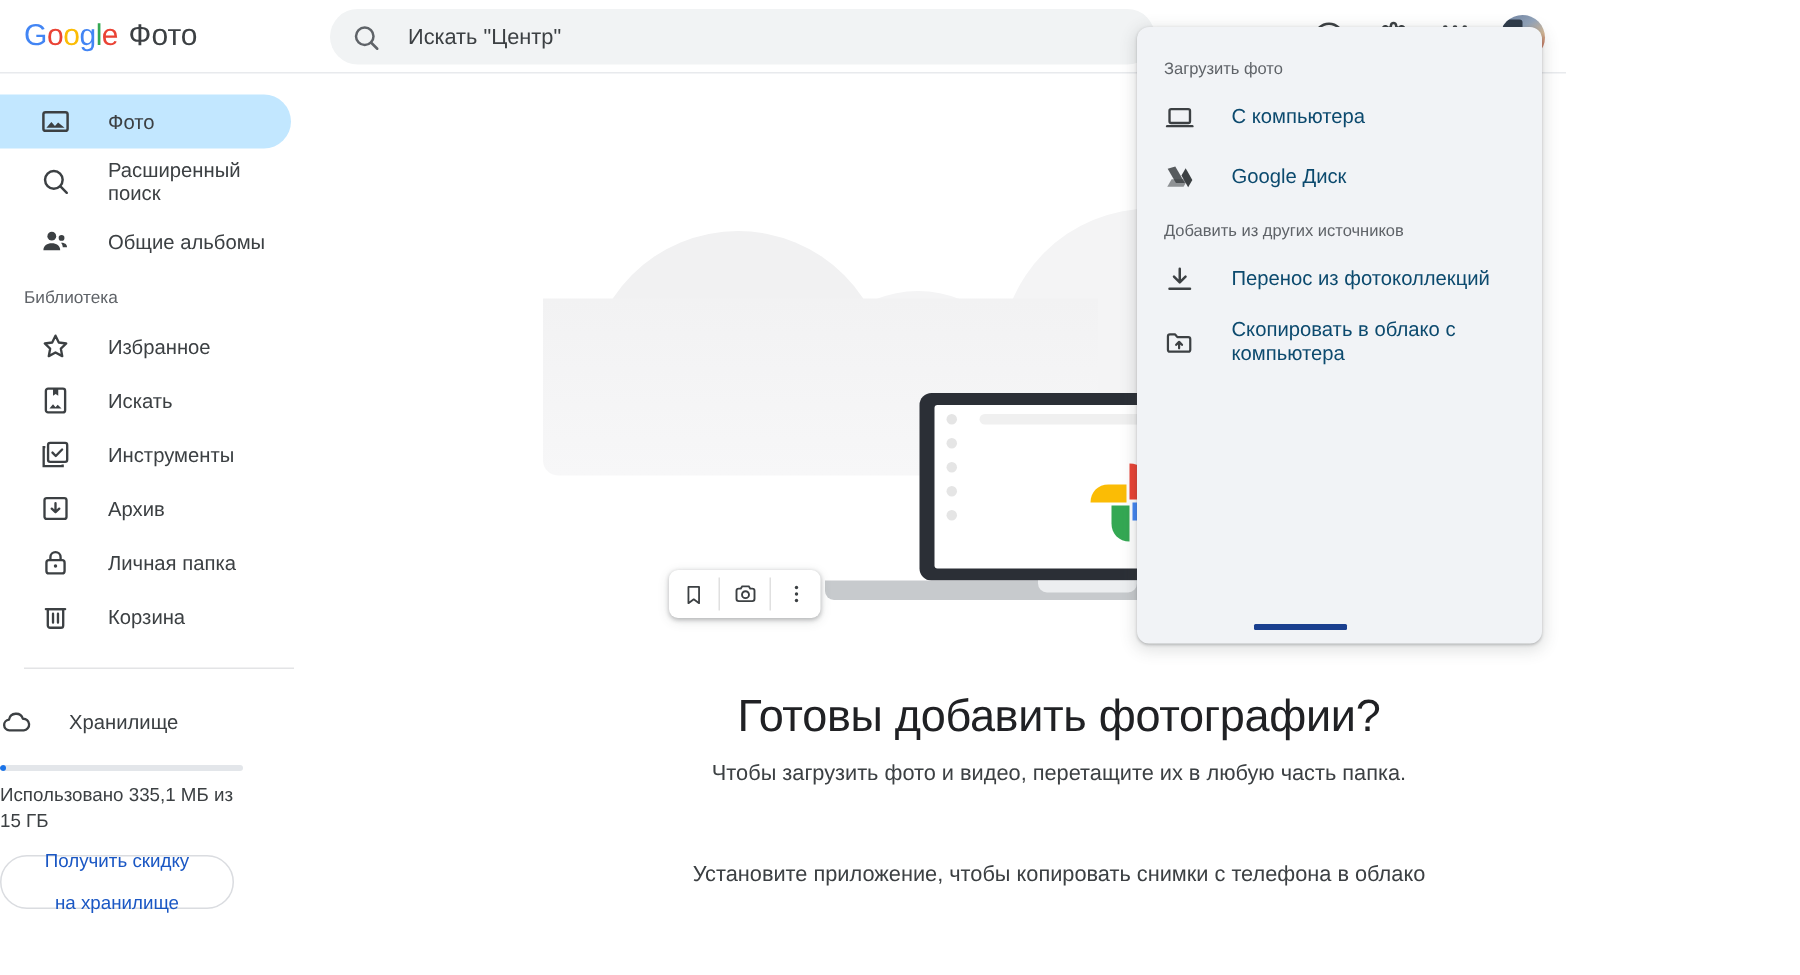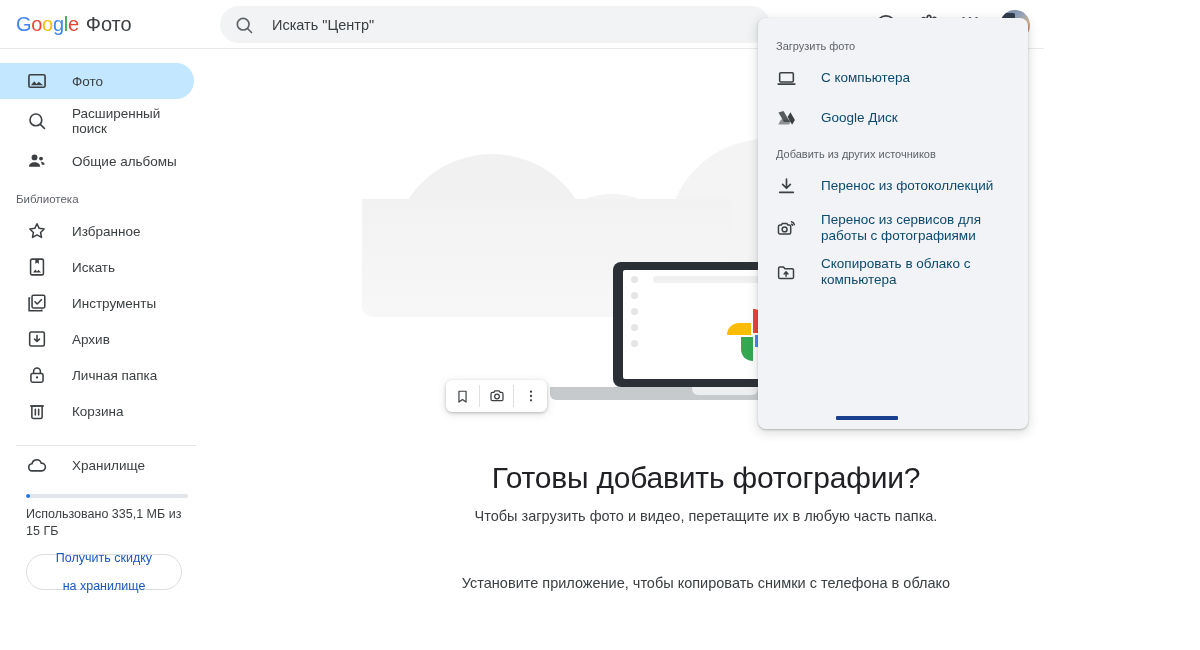--- a/index.html
+++ b/index.html
@@ -75,21 +75,21 @@
   .nav-item .ni-label { margin-left: 24px; line-height: 15px; }
   .nav-item.active { background: #c2e7ff; }
   .nav-item.two-line { height: 44px; align-items: center; }
   .nav-item.two-line .ni-label { white-space: pre-line; }
   .section-label {
     font-size: 11.5px; color: #5f6368; padding-left: 16px;
     margin-top: 14px; margin-bottom: 8px;
   }
   .sb-divider { height:1px; background:#e3e4e6; margin: 16px 16px 0 16px; }
 
-  .storage-block { padding-left: 26px; padding-right: 18px; margin-top: 4px; }
+  .storage-block { padding-right: 18px; margin-top: 20px; }
   .storage-head { display:flex; align-items:center; height:30px; color:#3c4043; font-size:13.5px; }
   .storage-head .ni-icon { width:22px; height:22px; flex:0 0 22px; }
   .storage-head .ni-label { margin-left:24px; }
   .bar-wrap {
     margin-top: 14px; margin-left: 0px; width: 162px; height: 4px;
     background: #e3e6ea; border-radius: 2px; overflow: hidden;
   }
   .bar-fill { height: 4px; background: #1a73e8; border-radius: 2px; width: 2.5%; }
   .storage-text {
     margin-top: 8px; font-size: 12.5px; color: #3c4043; line-height: 17px; width: 160px;
@@ -408,28 +408,20 @@
     <div class="menu-section-label">Добавить из других источников</div>
 
     <div class="menu-item">
       <svg class="mi-icon" viewBox="0 0 24 24" fill="none" stroke="currentColor" stroke-width="1.9" stroke-linecap="round" stroke-linejoin="round">
         <path d="M12 3.6v10.2M7.6 9.6l4.4 4.4 4.4-4.4"></path>
         <path d="M4.2 18.8h15.6"></path>
       </svg>
       <span class="mi-label">Перенос из фотоколлекций</span>
     </div>
 
-    <div class="menu-item">
-      <svg class="mi-icon" viewBox="0 0 24 24" fill="none" stroke="currentColor" stroke-width="1.7">
-        <path d="M2.8 9.8a1.7 1.7 0 0 1 1.7-1.7h1.6l1.1-1.8h5.2l1.1 1.8h1.6a1.7 1.7 0 0 1 1.7 1.7v6.7a1.7 1.7 0 0 1-1.7 1.7H4.5a1.7 1.7 0 0 1-1.7-1.7z"></path>
-        <circle cx="9.8" cy="13" r="2.8"></circle>
-        <path d="M17.6 4.2a4.4 4.4 0 0 1 3.4 3.4M17.8 7.1a1.8 1.8 0 0 1 1.1 1.1" stroke-linecap="round"></path>
-      </svg>
-      <span class="mi-label">Перенос из сервисов для работы с фотографиями</span>
-    </div>
 
 
     <div class="menu-item">
       <svg class="mi-icon" viewBox="0 0 24 24" fill="none" stroke="currentColor" stroke-width="1.7" stroke-linecap="round" stroke-linejoin="round">
         <path d="M3 7.2a1.5 1.5 0 0 1 1.5-1.5h4l1.7 2h8.3A1.5 1.5 0 0 1 20 9.2v8.1a1.5 1.5 0 0 1-1.5 1.5h-14A1.5 1.5 0 0 1 3 17.3z"></path>
         <path d="M11.5 16.2v-4.6M9.3 13.6l2.2-2.3 2.2 2.3"></path>
       </svg>
       <span class="mi-label">Скопировать в облако с компьютера</span>
     </div>
 

